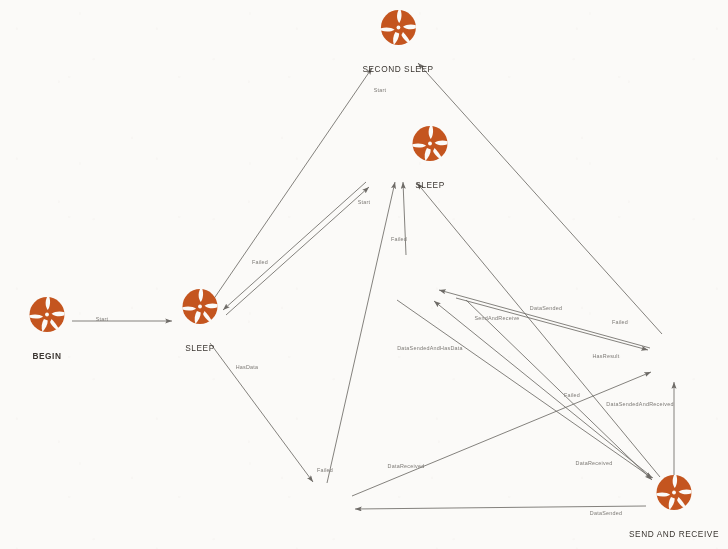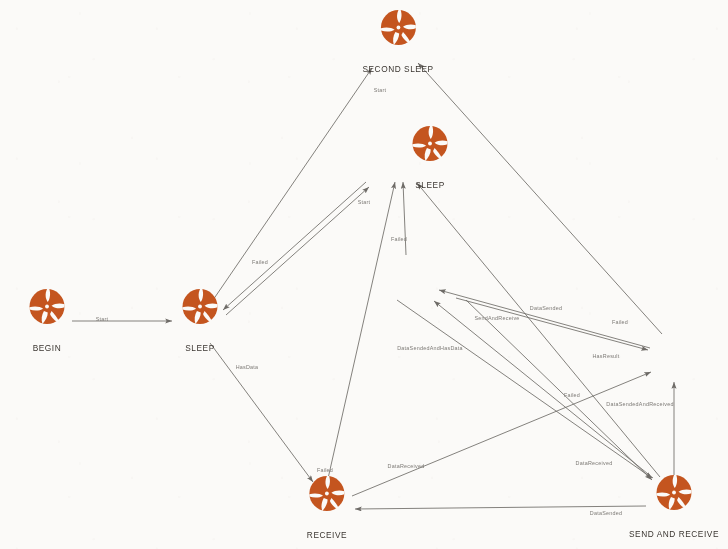--- a/index.html
+++ b/index.html
@@ -112,21 +112,21 @@
       <line x1="660" y1="477" x2="417" y2="183"></line>
 
       <line x1="646" y1="506" x2="355" y2="509"></line>
 
       <line x1="352" y1="496" x2="651" y2="372"></line>
 
       <line x1="466" y1="300" x2="652" y2="480"></line>
     </g>
   </svg>
 
-  <div class="node" style="left:47px;  top:320px;">
+  <div class="node" style="left:47px;  top:328px;font-weight:bold;">
     <svg class="node-icon" viewBox="0 0 100 100">
       <circle cx="50" cy="50" r="46" fill="#c4551f"></circle>
       <g fill="#fbfaf8">
         <path d="M50 4 C44 18 46 30 52 38 C58 30 60 16 56 4 Z"></path>
         <path d="M4 52 C18 48 32 50 40 56 C30 62 16 62 4 58 Z"></path>
         <path d="M96 44 C84 40 70 42 62 48 C72 56 86 56 96 52 Z"></path>
         <path d="M42 62 C36 72 34 84 38 96 C46 88 52 76 52 66 Z"></path>
         <path d="M62 62 C70 70 78 80 82 92 C72 90 62 80 58 70 Z"></path>
         <circle cx="50" cy="50" r="5"></circle>
       </g>
@@ -174,34 +174,20 @@
         <path d="M42 62 C36 72 34 84 38 96 C46 88 52 76 52 66 Z"></path>
         <path d="M62 62 C70 70 78 80 82 92 C72 90 62 80 58 70 Z"></path>
         <circle cx="50" cy="50" r="5"></circle>
       </g>
     </svg>
     <div class="node-label">SLEEP</div>
   </div>
 
 
 
-  <div class="node" style="left:327px; top:507px;">
-    <svg class="node-icon" viewBox="0 0 100 100">
-      <circle cx="50" cy="50" r="46" fill="#c4551f"></circle>
-      <g fill="#fbfaf8">
-        <path d="M50 4 C44 18 46 30 52 38 C58 30 60 16 56 4 Z"></path>
-        <path d="M4 52 C18 48 32 50 40 56 C30 62 16 62 4 58 Z"></path>
-        <path d="M96 44 C84 40 70 42 62 48 C72 56 86 56 96 52 Z"></path>
-        <path d="M42 62 C36 72 34 84 38 96 C46 88 52 76 52 66 Z"></path>
-        <path d="M62 62 C70 70 78 80 82 92 C72 90 62 80 58 70 Z"></path>
-        <circle cx="50" cy="50" r="5"></circle>
-      </g>
-    </svg>
-    <div class="node-label">RECEIVE</div>
-  </div>
 
   <div class="node" style="left:674px; top:506px;">
     <svg class="node-icon" viewBox="0 0 100 100">
       <circle cx="50" cy="50" r="46" fill="#c4551f"></circle>
       <g fill="#fbfaf8">
         <path d="M50 4 C44 18 46 30 52 38 C58 30 60 16 56 4 Z"></path>
         <path d="M4 52 C18 48 32 50 40 56 C30 62 16 62 4 58 Z"></path>
         <path d="M96 44 C84 40 70 42 62 48 C72 56 86 56 96 52 Z"></path>
         <path d="M42 62 C36 72 34 84 38 96 C46 88 52 76 52 66 Z"></path>
         <path d="M62 62 C70 70 78 80 82 92 C72 90 62 80 58 70 Z"></path>

